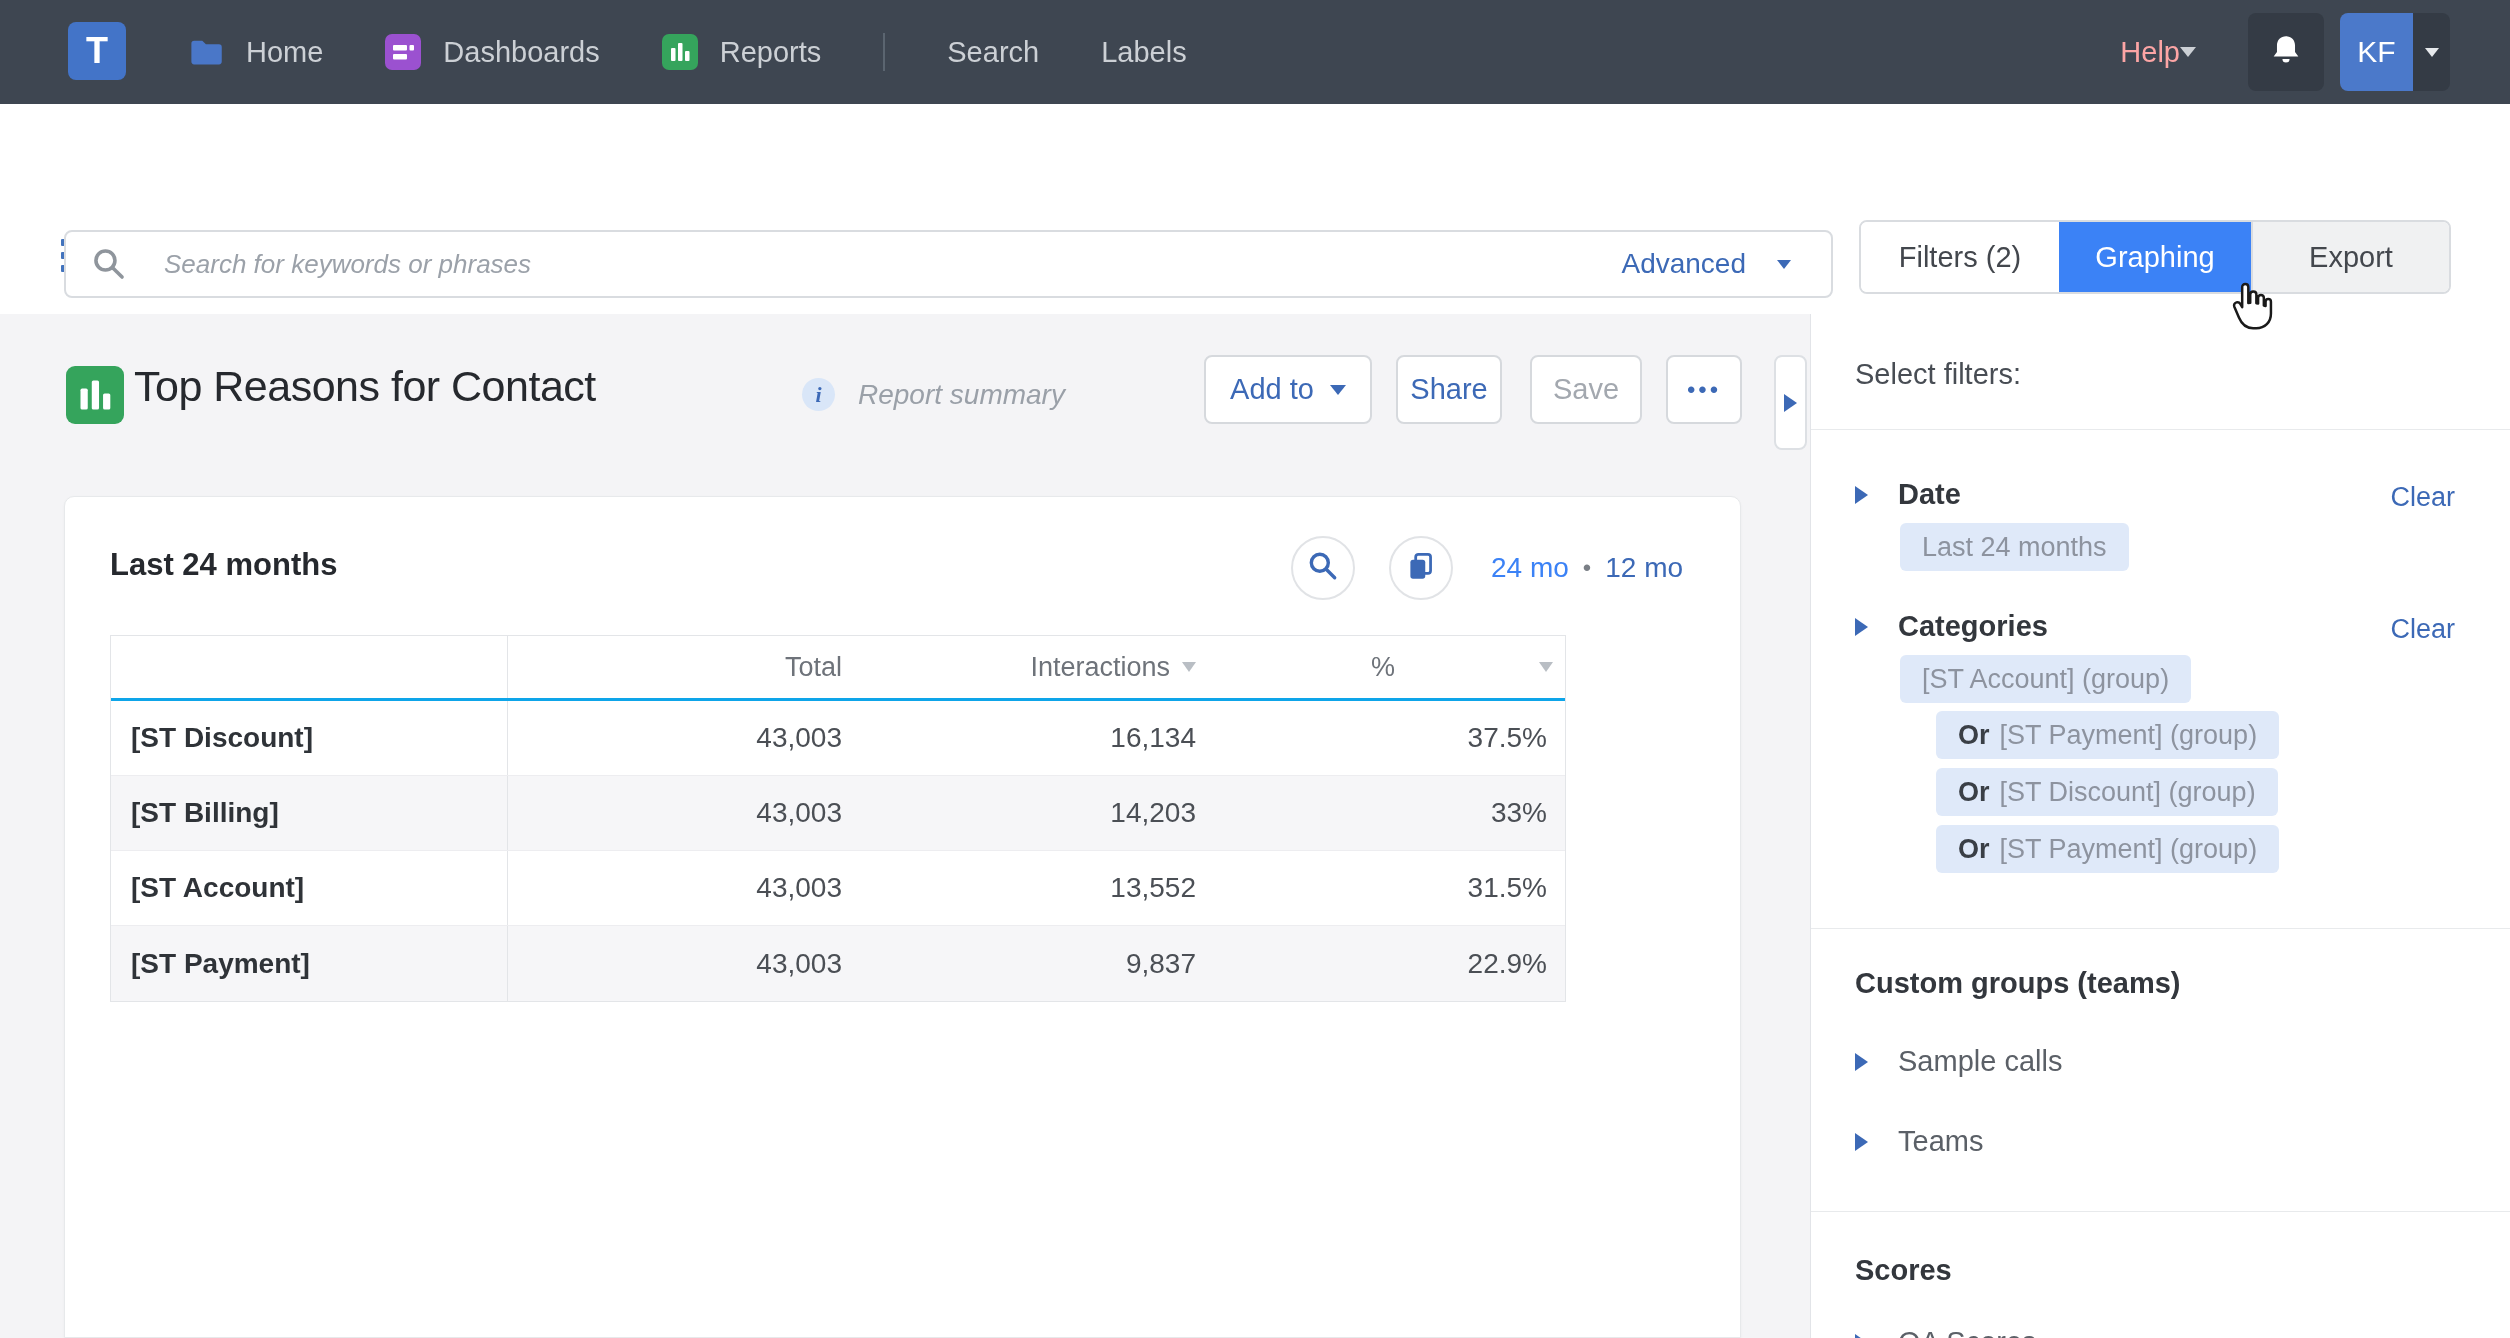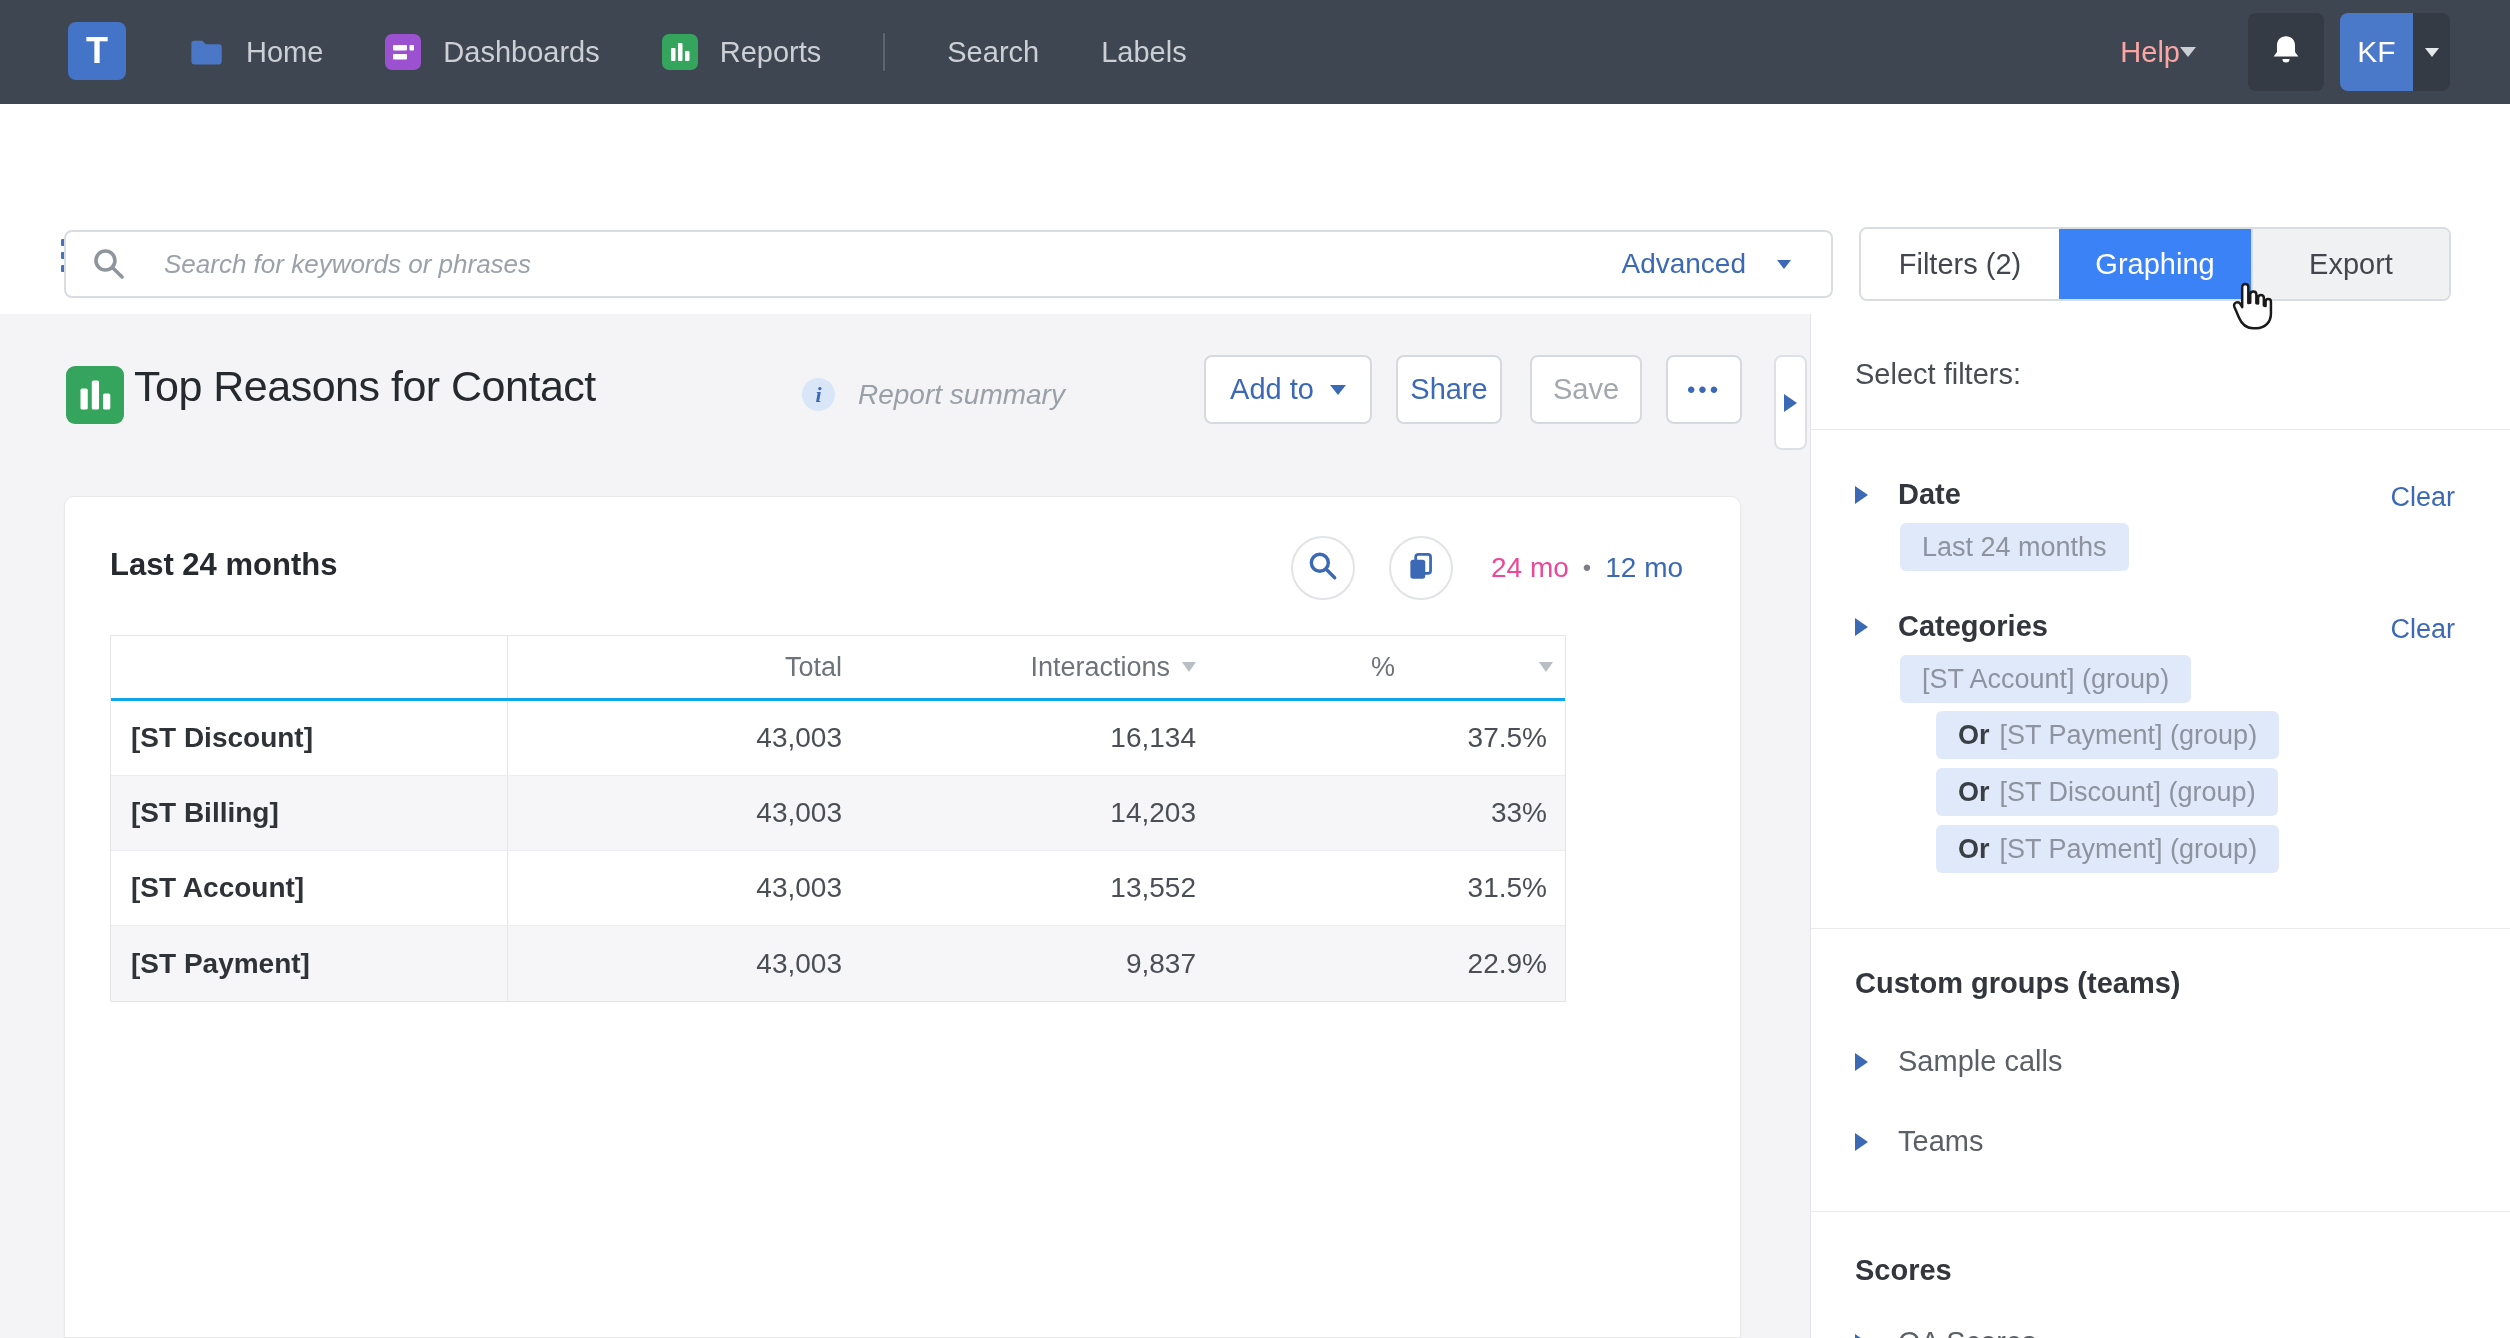--- a/index.html
+++ b/index.html
@@ -41,21 +41,21 @@
   .search-box { position:absolute; left:64px; top:230px; width:1769px; height:68px; background:#fff;
     border:2px solid #d9dce0; border-radius:8px; display:flex; align-items:center; }
   .search-box svg { margin-left:24px; flex:0 0 auto; }
   .search-input { flex:1; border:none; outline:none; font-size:26px; margin-left:36px; color:#3a3f45;
     font-family:"Liberation Sans", sans-serif; background:transparent; }
   .search-input::placeholder { font-style:italic; color:#9ba1a9; }
   .advanced { display:flex; align-items:center; gap:31px; margin-right:40px; color:#3c69b6;
     font-size:28px; cursor:pointer; }
   .advanced .caret-down { border-top-color:#3c69b6; border-left-width:7px; border-right-width:7px; border-top-width:9px; }
 
-  .view-tabs { position:absolute; left:1859px; top:227px; width:592px; height:74px; display:flex;
+  .view-tabs { position:absolute; left:1859px; top:220px; width:592px; height:74px; display:flex;
     border:2px solid #d9dce0; border-radius:8px; overflow:hidden; background:#fff; }
   .view-tab { height:100%; display:flex; align-items:center; justify-content:center; font-size:29px;
     font-weight:500; color:#43474d; cursor:pointer; background:#fff; border:none;
     font-family:"Liberation Sans", sans-serif; }
   .view-tab.filters { width:198px; }
   .view-tab.graphing { width:192px; background:#3b82f6; color:#fff; }
   .view-tab.export { width:198px; background:#f0f1f2; border-left:2px solid #d9dce0; }
 
   
   .page-bg { position:absolute; left:0; top:314px; width:1810px; height:1024px; background:#f4f4f6; }
@@ -79,21 +79,21 @@
   .tri-right { width:0; height:0; border-top:9px solid transparent; border-bottom:9px solid transparent;
     border-left:13px solid #3c69b6; display:inline-block; }
 
   
   .card { position:absolute; left:64px; top:496px; width:1677px; height:842px; background:#fff;
     border:1px solid #e7e9eb; border-radius:10px 10px 0 0; box-shadow:0 1px 3px rgba(0,0,0,.04); }
   .card-heading { position:absolute; left:45px; top:50px; font-size:31px; font-weight:700; color:#26292e; }
   .circle-btn { position:absolute; top:39px; width:64px; height:64px; border:2px solid #e1e3e6;
     border-radius:50%; background:#fff; display:flex; align-items:center; justify-content:center; cursor:pointer; }
   .range { position:absolute; left:1426px; top:55px; font-size:28px; display:flex; gap:14px; align-items:center; }
-  .range .cur { color:#ec4899; }
+  .range .cur { color:#3b82f6; }
   .range .dot { color:#7a7f86; font-size:24px; }
   .range .alt { color:#3c69b6; cursor:pointer; }
 
   
   .rtable { position:absolute; left:45px; top:138px; width:1456px; border:1px solid #e3e5e8; background:#fff; }
   .trow { display:grid; grid-template-columns:397px 334px 357px 368px; align-items:center; }
   .trow.head { height:65px; border-bottom:3px solid #0ea5e9; font-size:27px; color:#6e737a; }
   .trow.body { height:75px; font-size:28px; color:#4b4f55; border-bottom:1px solid #ededf0; }
   .trow.body:last-child { border-bottom:none; }
   .trow.body:nth-child(odd) { background:#f6f6f8; }

